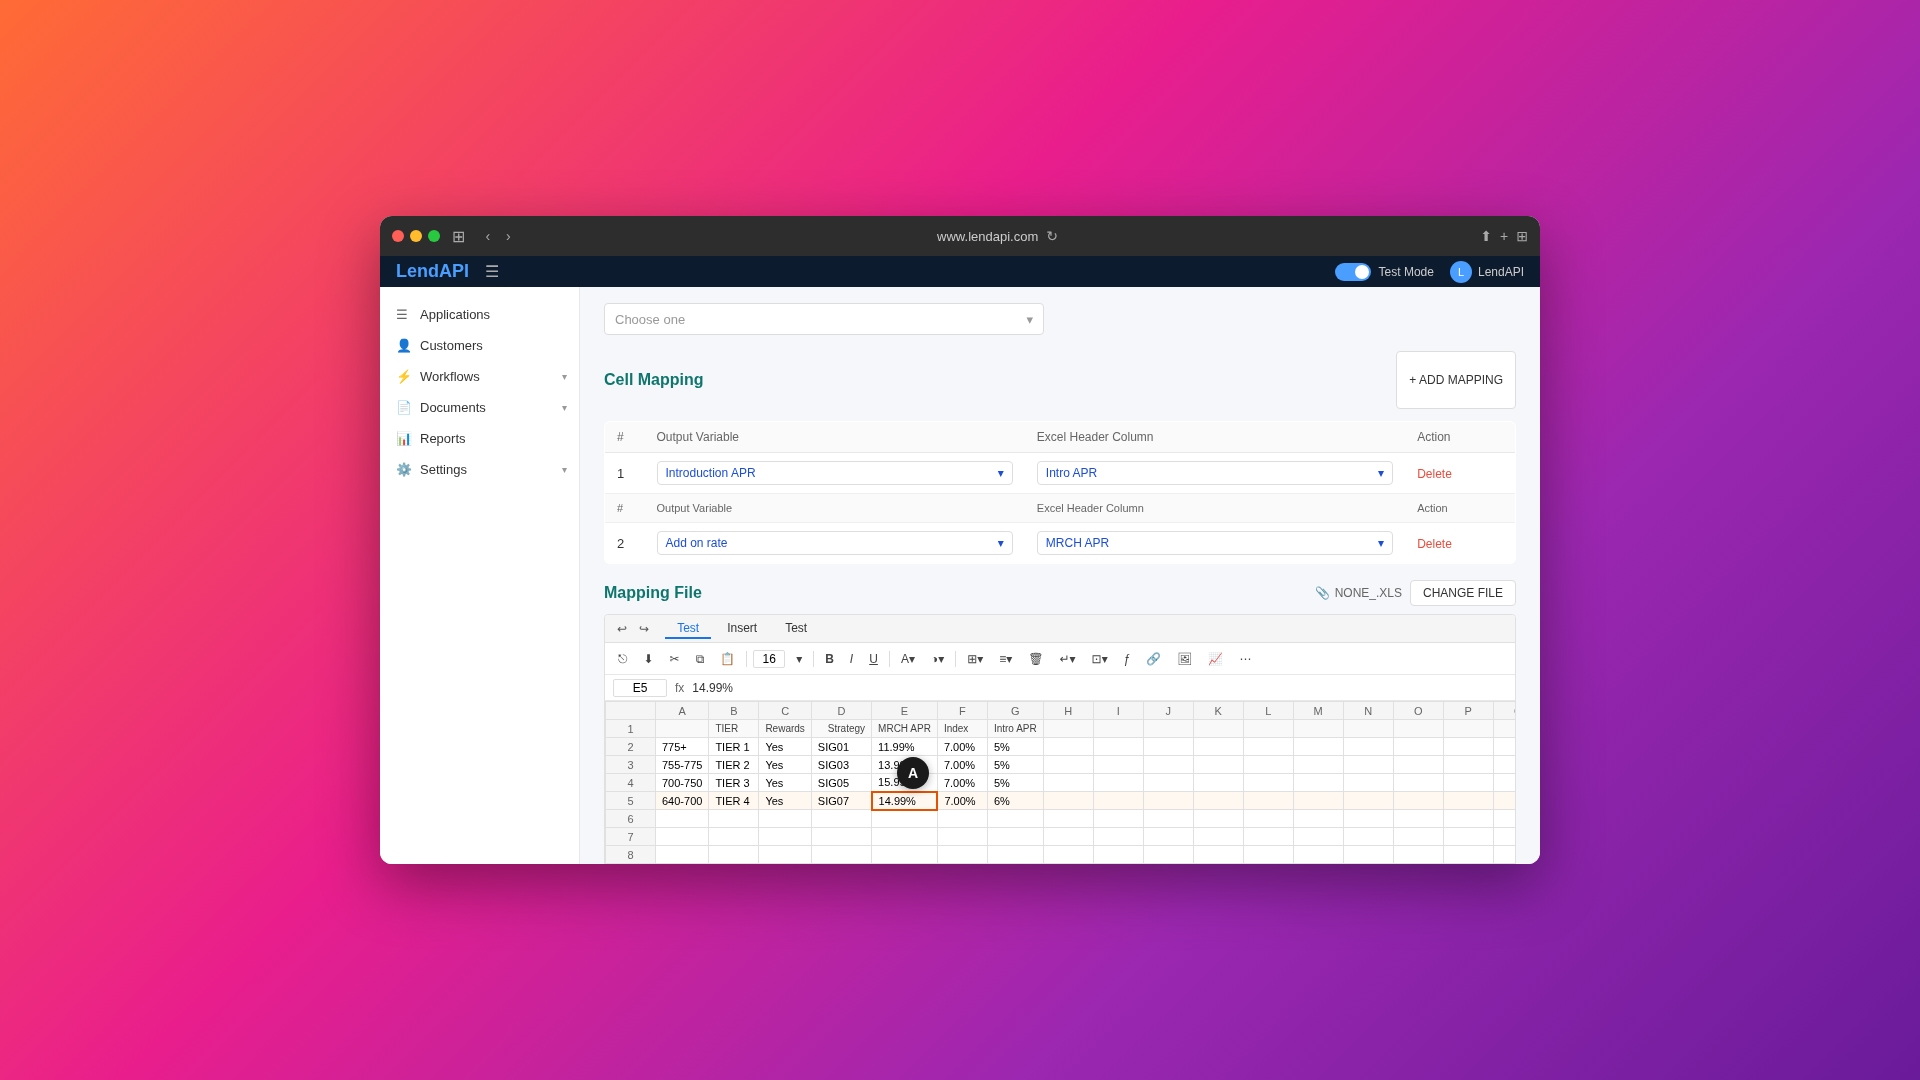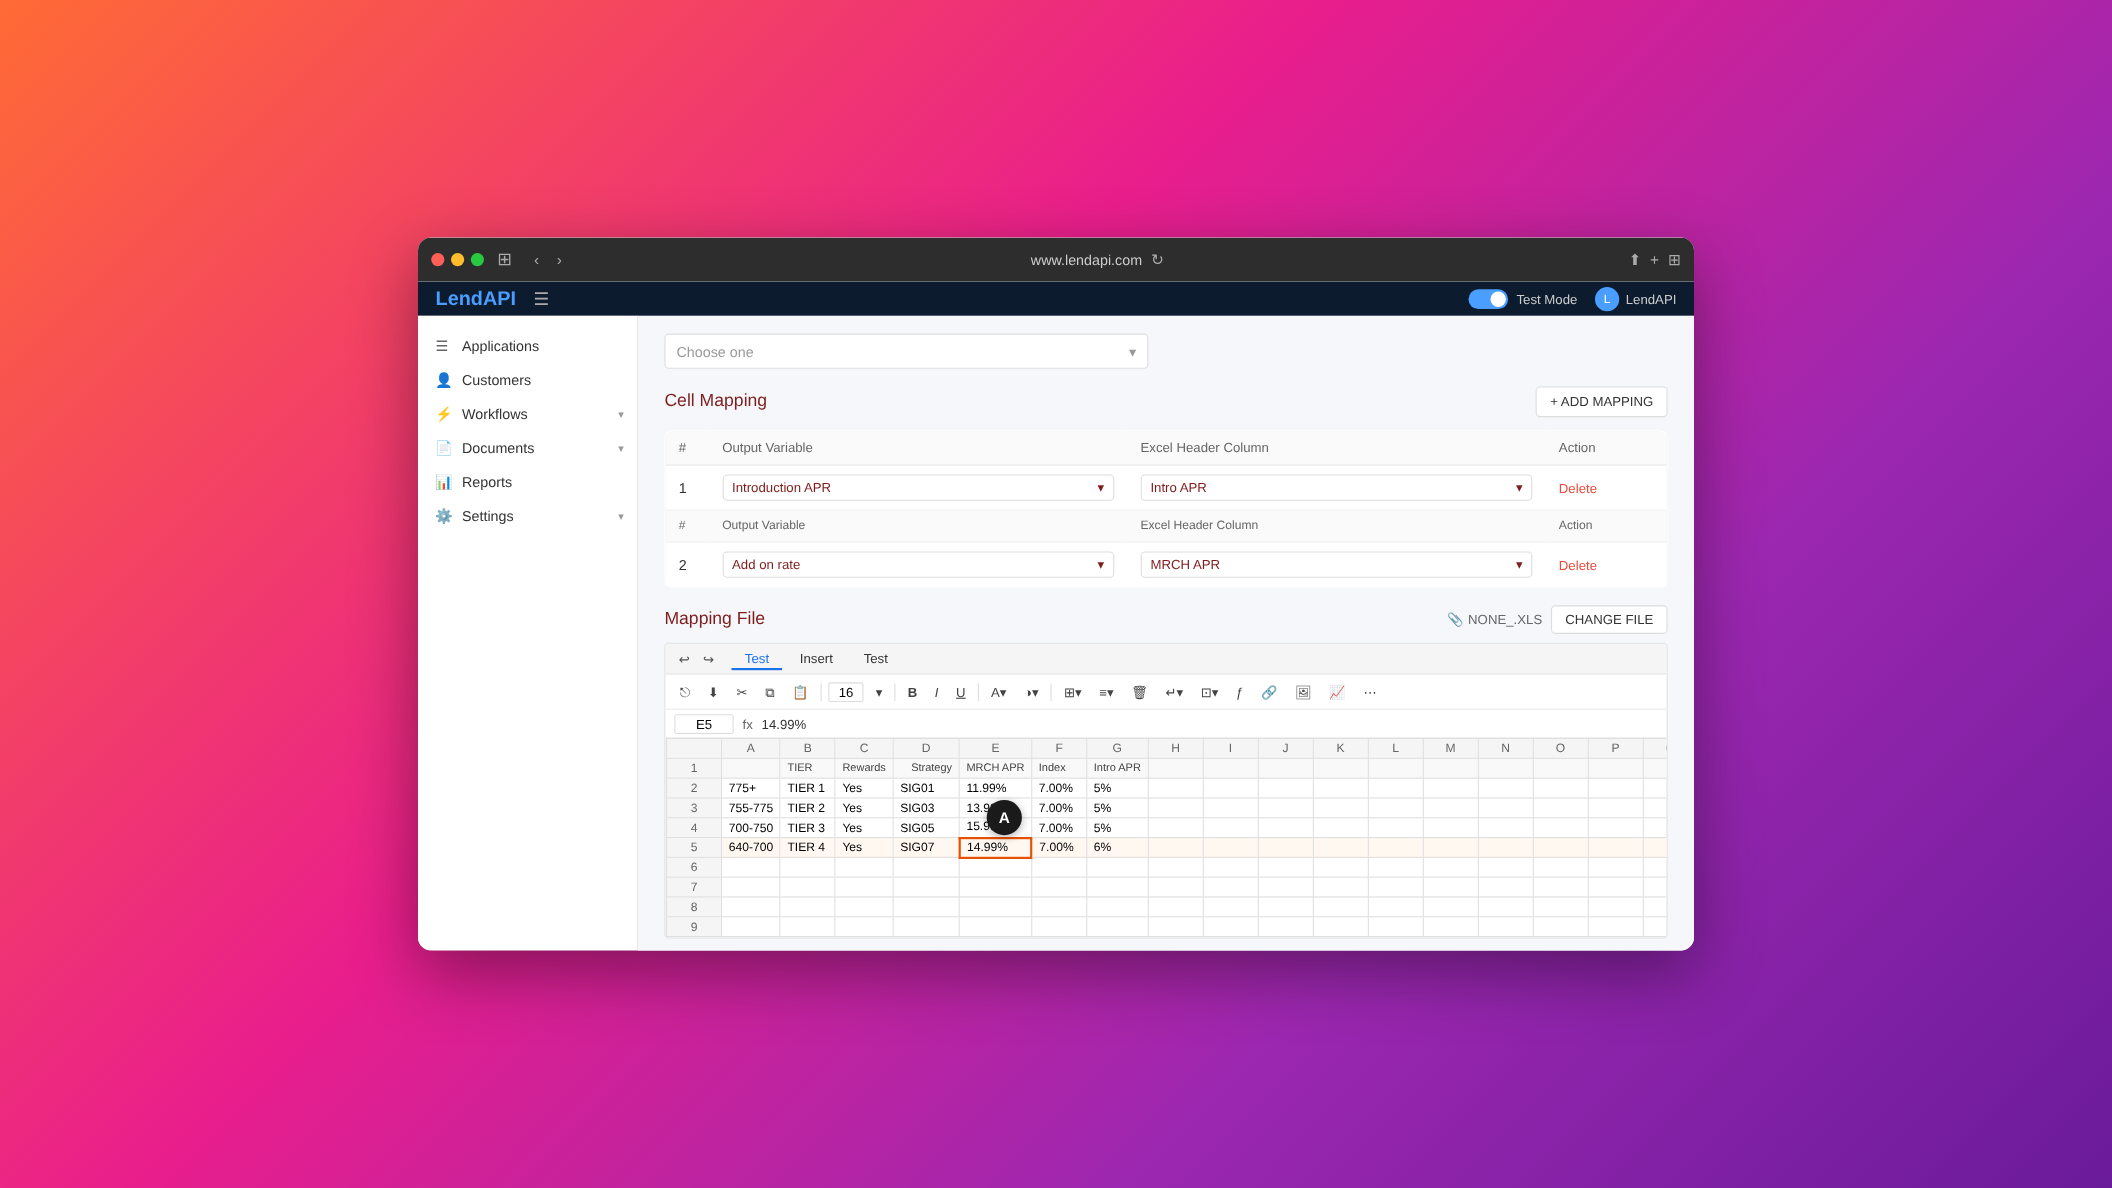--- a/index.html
+++ b/index.html
@@ -227,28 +227,28 @@
     }
     
     .section-header {
       display: flex;
       align-items: center;
       justify-content: space-between;
       margin-bottom: 12px;
     }
     .section-title {
       font-size: 16px;
-      font-weight: 400;
-      color: #7f1d1d;
+      font-weight: 700;
+      color: #0f766e;
     }
     .add-mapping-btn {
       background: #fff;
       border: 1px solid #ddd;
       border-radius: 4px;
-      padding: 6px 12px;
+      padding: 21px 12px;
       font-size: 12px;
       color: #333;
       cursor: pointer;
       display: flex;
       align-items: center;
       gap: 4px;
     }
     
     .mapping-table {
       width: 100%;
@@ -277,21 +277,21 @@
     .mapping-table tr:last-child td { border-bottom: none; }
     .select-field {
       display: flex;
       align-items: center;
       justify-content: space-between;
       border: 1px solid #ddd;
       border-radius: 4px;
       padding: 4px 8px;
       background: #fff;
       font-size: 12px;
-      color: #7f1d1d;
+      color: #1d4ed8;
       cursor: pointer;
       min-width: 180px;
     }
     .delete-link {
       color: #e74c3c;
       font-size: 12px;
       cursor: pointer;
       text-decoration: none;
     }
     

